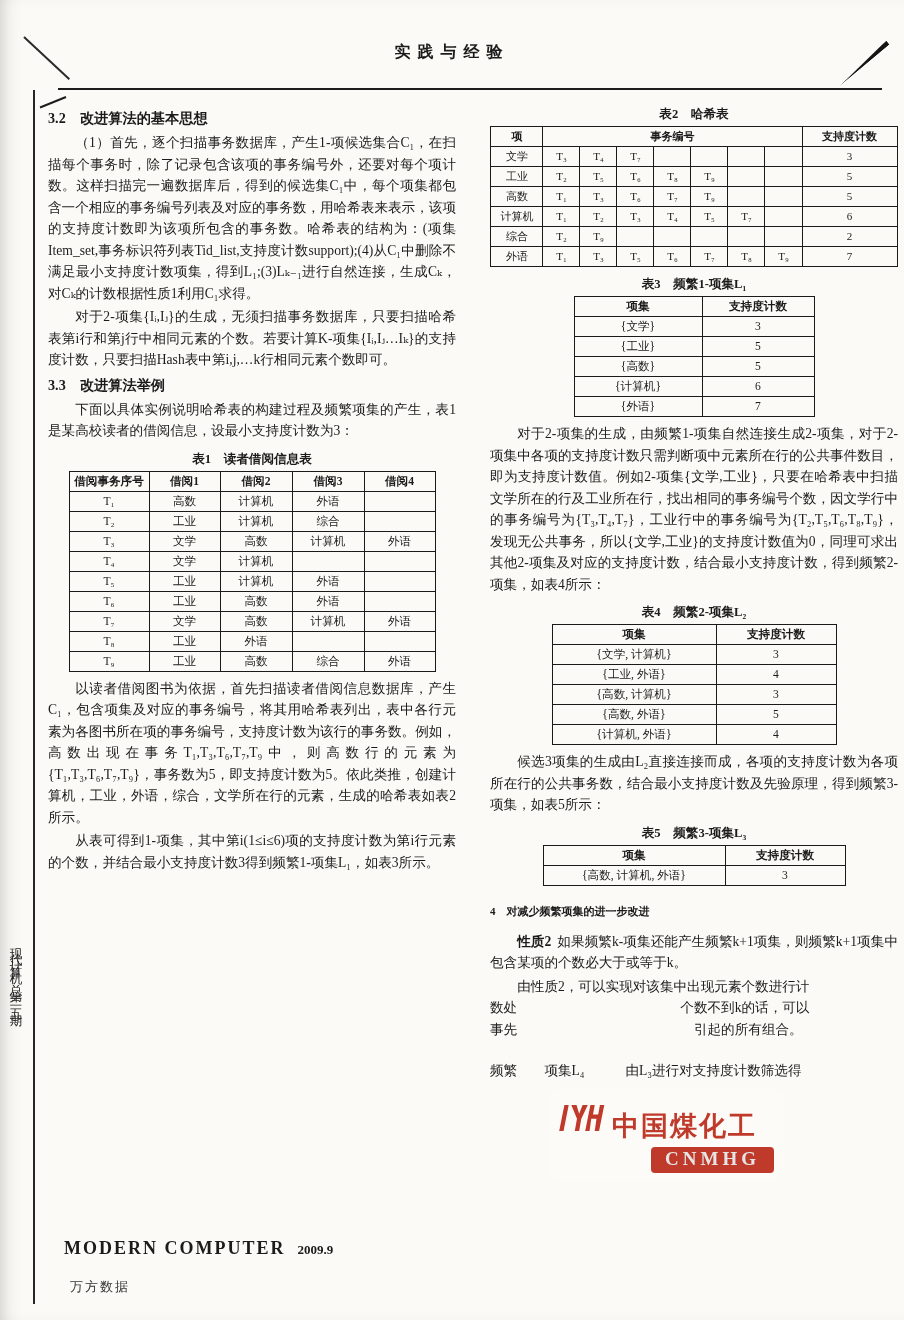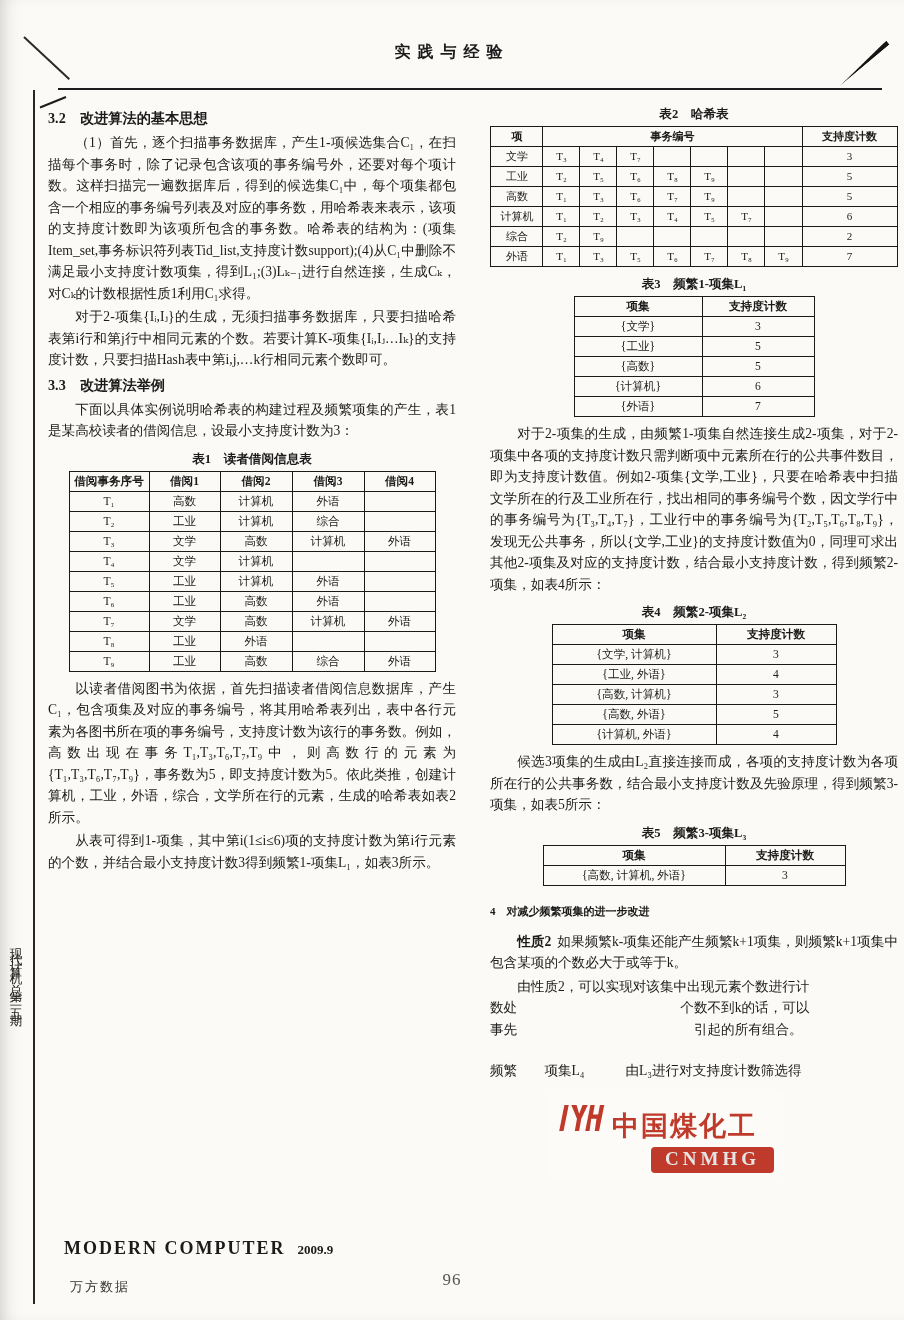--- a/index.html
+++ b/index.html
@@ -381,15 +381,14 @@
     <div class="wm-row2">
       <span class="wm-badge">CNMHG</span>
     </div>
   </div>
 
   <div class="footer-journal">
     <span class="fj-name">MODERN COMPUTER</span>
     <span class="fj-issue">2009.9</span>
   </div>
   <div class="footer-provider">万方数据</div>
-  <div class="footer-page">96</div>
 
 </div>
 
 </body></html>

